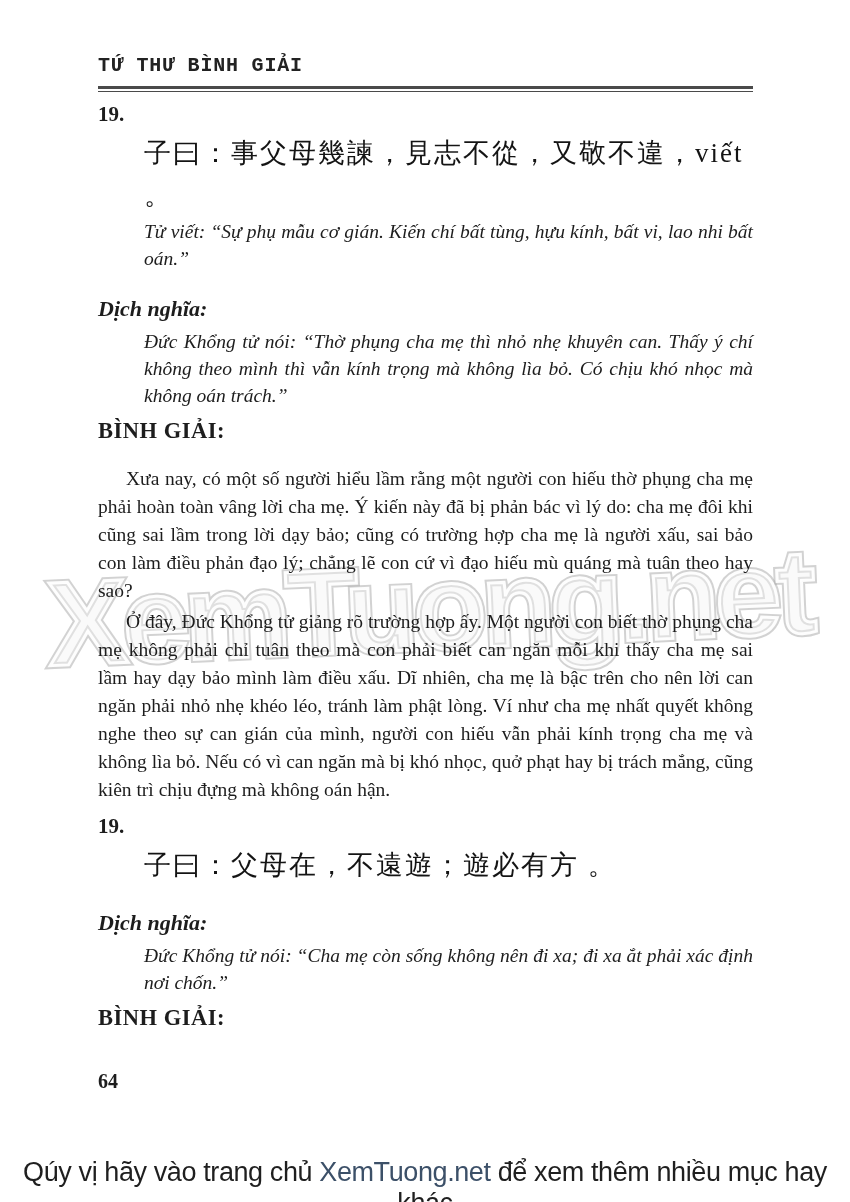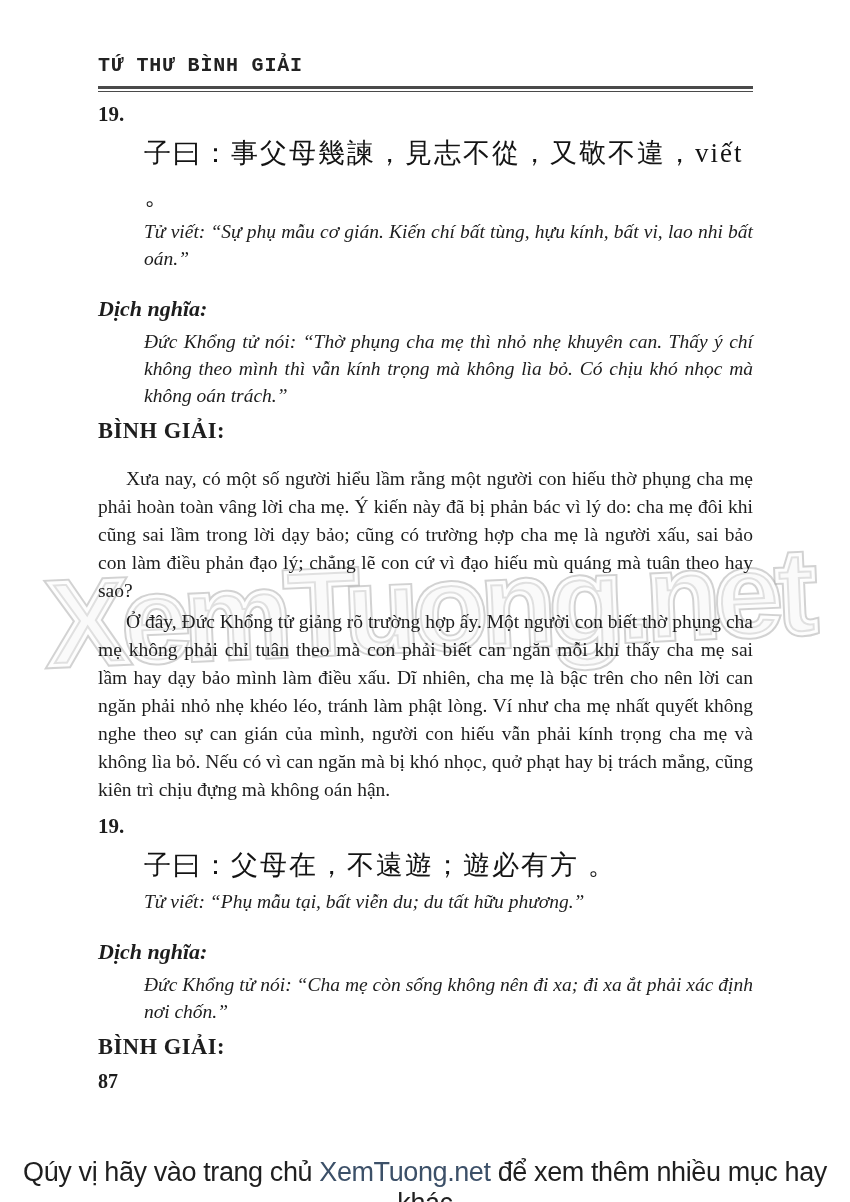--- a/index.html
+++ b/index.html
@@ -110,27 +110,26 @@
       <div class="meaning-label">Dịch nghĩa:</div>
       <div class="meaning">Đức Khổng tử nói: “Thờ phụng cha mẹ thì nhỏ nhẹ khuyên can. Thấy ý chí không theo mình thì vẫn kính trọng mà không lìa bỏ. Có chịu khó nhọc mà không oán trách.”</div>
       <div class="commentary-label">BÌNH GIẢI:</div>
       <div class="para">Xưa nay, có một số người hiểu lầm rằng một người con hiếu thờ phụng cha mẹ phải hoàn toàn vâng lời cha mẹ. Ý kiến này đã bị phản bác vì lý do: cha mẹ đôi khi cũng sai lầm trong lời dạy bảo; cũng có trường hợp cha mẹ là người xấu, sai bảo con làm điều phản đạo lý; chẳng lẽ con cứ vì đạo hiếu mù quáng mà tuân theo hay sao?</div>
       <div class="para">Ở đây, Đức Khổng tử giảng rõ trường hợp ấy. Một người con biết thờ phụng cha mẹ không phải chỉ tuân theo mà con phải biết can ngăn mỗi khi thấy cha mẹ sai lầm hay dạy bảo mình làm điều xấu. Dĩ nhiên, cha mẹ là bậc trên cho nên lời can ngăn phải nhỏ nhẹ khéo léo, tránh làm phật lòng. Ví như cha mẹ nhất quyết không nghe theo sự can gián của mình, người con hiếu vẫn phải kính trọng cha mẹ và không lìa bỏ. Nếu có vì can ngăn mà bị khó nhọc, quở phạt hay bị trách mắng, cũng kiên trì chịu đựng mà không oán hận.</div>
     </div>
 
     <div>
       <div class="section-number">19.</div>
       <div class="chinese">子曰：父母在，不遠遊；遊必有方 。</div>
-      <div class="translit">Tử viết: “Phụ mẫu tại, bất viễn du; du tất hữu phương.”</div>
       <div class="meaning-label">Dịch nghĩa:</div>
       <div class="meaning">Đức Khổng tử nói: “Cha mẹ còn sống không nên đi xa; đi xa ắt phải xác định nơi chốn.”</div>
       <div class="commentary-label">BÌNH GIẢI:</div>
     </div>
 
   </div>
 
-  <div class="page-number">87</div>
+  <div class="page-number">64</div>
 
   <div class="footer">
     <span>Qúy vị hãy vào trang chủ </span><a href="#" class="site-link">XemTuong.net</a><span> để xem thêm nhiều mục hay khác</span>
   </div>
 
 </div>
 
 </body></html>

